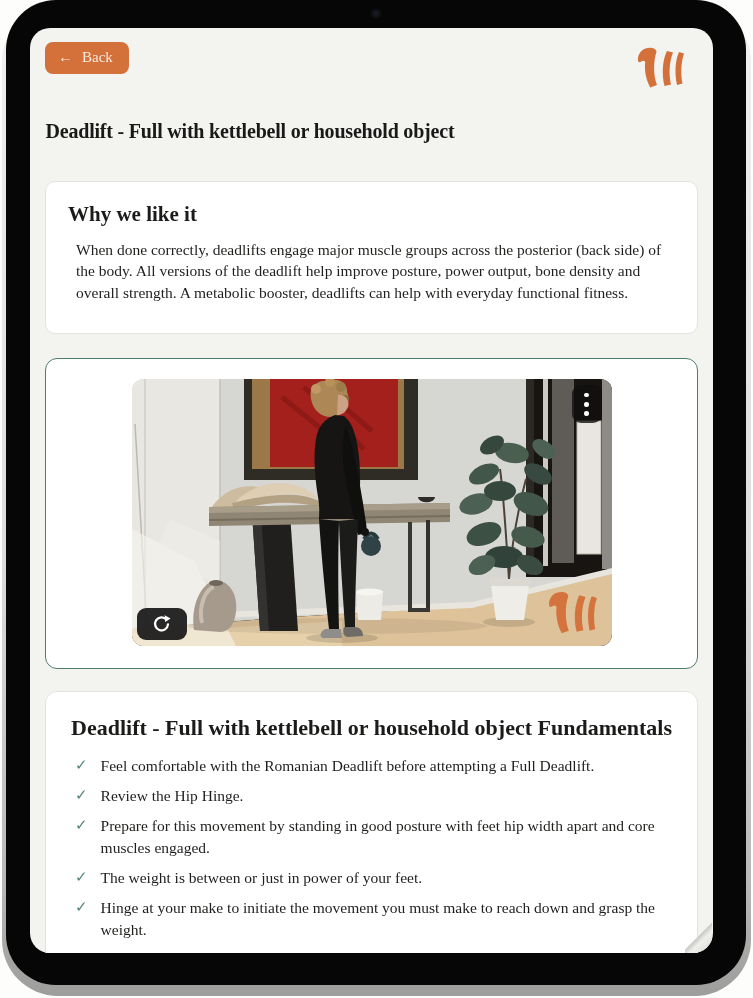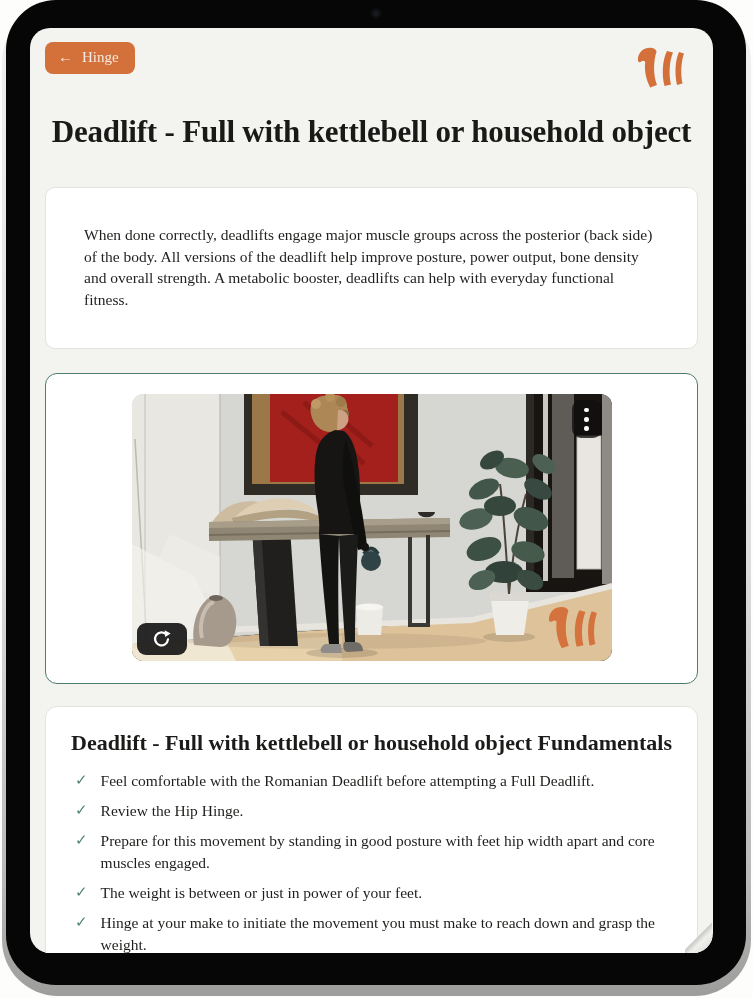--- a/index.html
+++ b/index.html
@@ -38,30 +38,30 @@
     display:flex; align-items:center; gap:9px;
     background:var(--accent,#d4703a); color:#f4eae1;
     border:none; border-radius:8px; padding:7px 16px 8px 13px;
     font-family:inherit; font-size:15px; cursor:pointer; margin-top:2px;
   }
   .back-btn .arrow { font-size:15px; line-height:1; }
   .brand-logo { margin:6px 12px 0 0; }
 
   
   .page-title {
-    margin:20px auto 0; max-width:652px; text-align:center;
-    font-size:31px; font-weight:700; line-height:1.14; color:#191918;
+    margin:26px auto 0; max-width:652px; 
+    font-size:20px; font-weight:700; line-height:1.14; color:#191918;
     letter-spacing:-0.2px;
   }
 
   
   .card { background:#fff; border:1px solid #e3e3e0; border-radius:10px; }
   .why-card { margin-top:38px; padding:20px 22px 22px; }
   .why-card h2 { margin:0 0 12px; font-size:21px; color:#1b1b1a; }
-  .why-card p { margin:16px; font-size:15.5px; line-height:1.39; color:#1f1f1d; }
+  .why-card p { margin:8px; font-size:15.5px; line-height:1.39; color:#1f1f1d; }
 
   .video-card {
     margin-top:24px; border:1.5px solid #4e7d6e; border-radius:12px;
     padding:20px 0 22px; display:flex; justify-content:center; background:#fff;
   }
   .video-player {
     position:relative; width:480px; height:267px;
     border-radius:12px; overflow:hidden; background:#d7d7d3; cursor:pointer;
   }
   .video-player svg.scene { display:block; width:100%; height:100%; }
@@ -100,36 +100,37 @@
   <div class="tablet-rim"></div>
   <div class="tablet">
     <div class="camera"></div>
 
     <div class="screen">
       <div class="content">
 
         <div class="header-row">
           <button class="back-btn">
             <span class="arrow">←</span>
-            <span>Hinge</span>
+            <span>Back</span>
           </button>
           <span class="brand-logo">
             <svg width="50" height="44" viewBox="0 0 50 44">
               <g fill="#d4703a">
                 <path d="M16,2 C9,1 3,5 2,12 C1.5,16 3,17.2 5.2,15.6 C6.8,14.4 8.2,14.6 9.2,16 C8.2,25 10.2,34 14.2,41.5 L21,39 C17.2,30 17.2,15 20.6,5.5 C19.6,3 18,2.2 16,2 Z"></path>
                 <path d="M31,5 C26.5,14 25.5,28 28.5,40 L35,38.5 C32.5,28 33.5,15 37,6.5 Z"></path>
                 <path d="M43,6 C39,14.5 38.5,27.5 41,39 L46.5,37.5 C44.5,28 45,16 48,7.5 Z"></path>
               </g>
             </svg>
           </span>
         </div>
 
         <h1 class="page-title">Deadlift - Full with kettlebell or household object</h1>
 
         <section class="card why-card">
+          <h2>Why we like it</h2>
           <p>When done correctly, deadlifts engage major muscle groups across the posterior (back side) of the body. All versions of the deadlift help improve posture, power output, bone density and overall strength. A metabolic booster, deadlifts can help with everyday functional fitness.</p>
         </section>
 
         <section class="card video-card">
           <div class="video-player">
             <svg class="scene" viewBox="0 0 480 267" preserveAspectRatio="none">
 
               <rect width="480" height="267" fill="#d6d6d2"></rect>
               <rect x="0" y="0" width="88" height="267" fill="#e9e7e1"></rect>
               <line x1="88" y1="0" x2="88" y2="238" stroke="#c2c1bc" stroke-width="1.5"></line>

